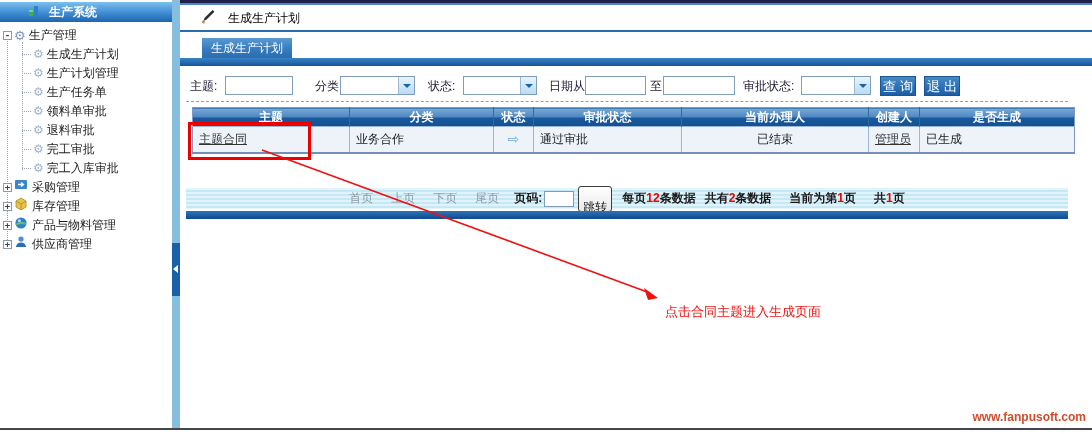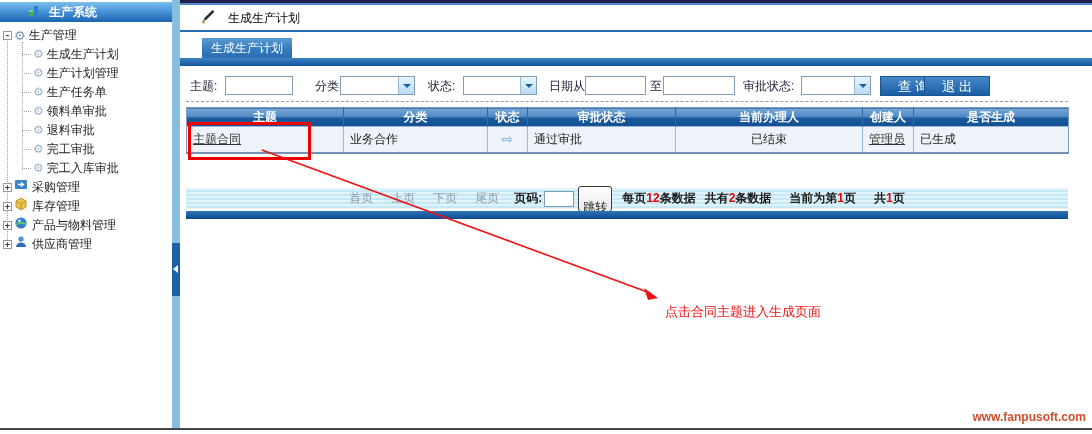--- a/index.html
+++ b/index.html
@@ -43,26 +43,26 @@
 
   
   .filters { position:absolute; left:0; top:76px; width:899px; height:20px; }
   .flabel { position:absolute; top:0; height:20px; line-height:20px; color:#1a1a33; }
   .fld { position:absolute; top:0; height:19px; border:1px solid #7f9db9; background:#fff; }
   .sel { position:absolute; top:0; height:19px; border:1px solid #7f9db9; background:#fff; cursor:pointer; }
   .sel .arrow { position:absolute; right:0; top:0; width:16px; height:17px; border-left:1px solid #9db9d4;
     background:linear-gradient(180deg,#e8f4fd 0%,#b9dcf5 100%); }
   .sel .arrow:after { content:""; position:absolute; left:4px; top:7px; width:0; height:0;
     border-left:4px solid transparent; border-right:4px solid transparent; border-top:4px solid #1a62a8; }
-  .btn { position:absolute; top:0; height:20px; padding:0 17px; line-height:20px; color:#fff; cursor:pointer;
+  .btn { position:absolute; top:0; height:20px; padding:0 2px; line-height:20px; color:#fff; cursor:pointer;
     background:linear-gradient(180deg,#4489c8 0%,#1c5ea6 100%); border:1px solid #1a558f; }
   .dashed-sep { position:absolute; left:6px; top:101px; width:882px; border-top:1px dashed #9a9a9a; }
 
   
-  table.grid { position:absolute; left:6px; top:107px; width:882px; border-collapse:collapse; table-layout:fixed;
+  table.grid { position:absolute; left:12px; top:107px; width:882px; border-collapse:collapse; table-layout:fixed;
     border:1px solid #7a9cc4; border-bottom:2px solid #7390b5;padding-left:36px; }
   table.grid th { height:19px; font-weight:bold; color:#fff; text-align:center; font-size:12px;
     background:linear-gradient(180deg,#79a9d8 0%,#4d86bf 48%,#1a5a9e 52%,#134f90 100%);
     border-left:1px solid #2f6aa0; }
   table.grid th:first-child { border-left:none; }
   table.grid td { height:26px; border-left:1px solid #9cb8d8; border-top:1px solid #9cb8d8; padding:0 6px; color:#1a1a1a; }
   table.grid td:first-child { border-left:none; }
   table.grid tr.r0 td { background:#fdfdff; }
   table.grid tr.r1 td { background:#eef3fa; }
   td.ctr { text-align:center; }

